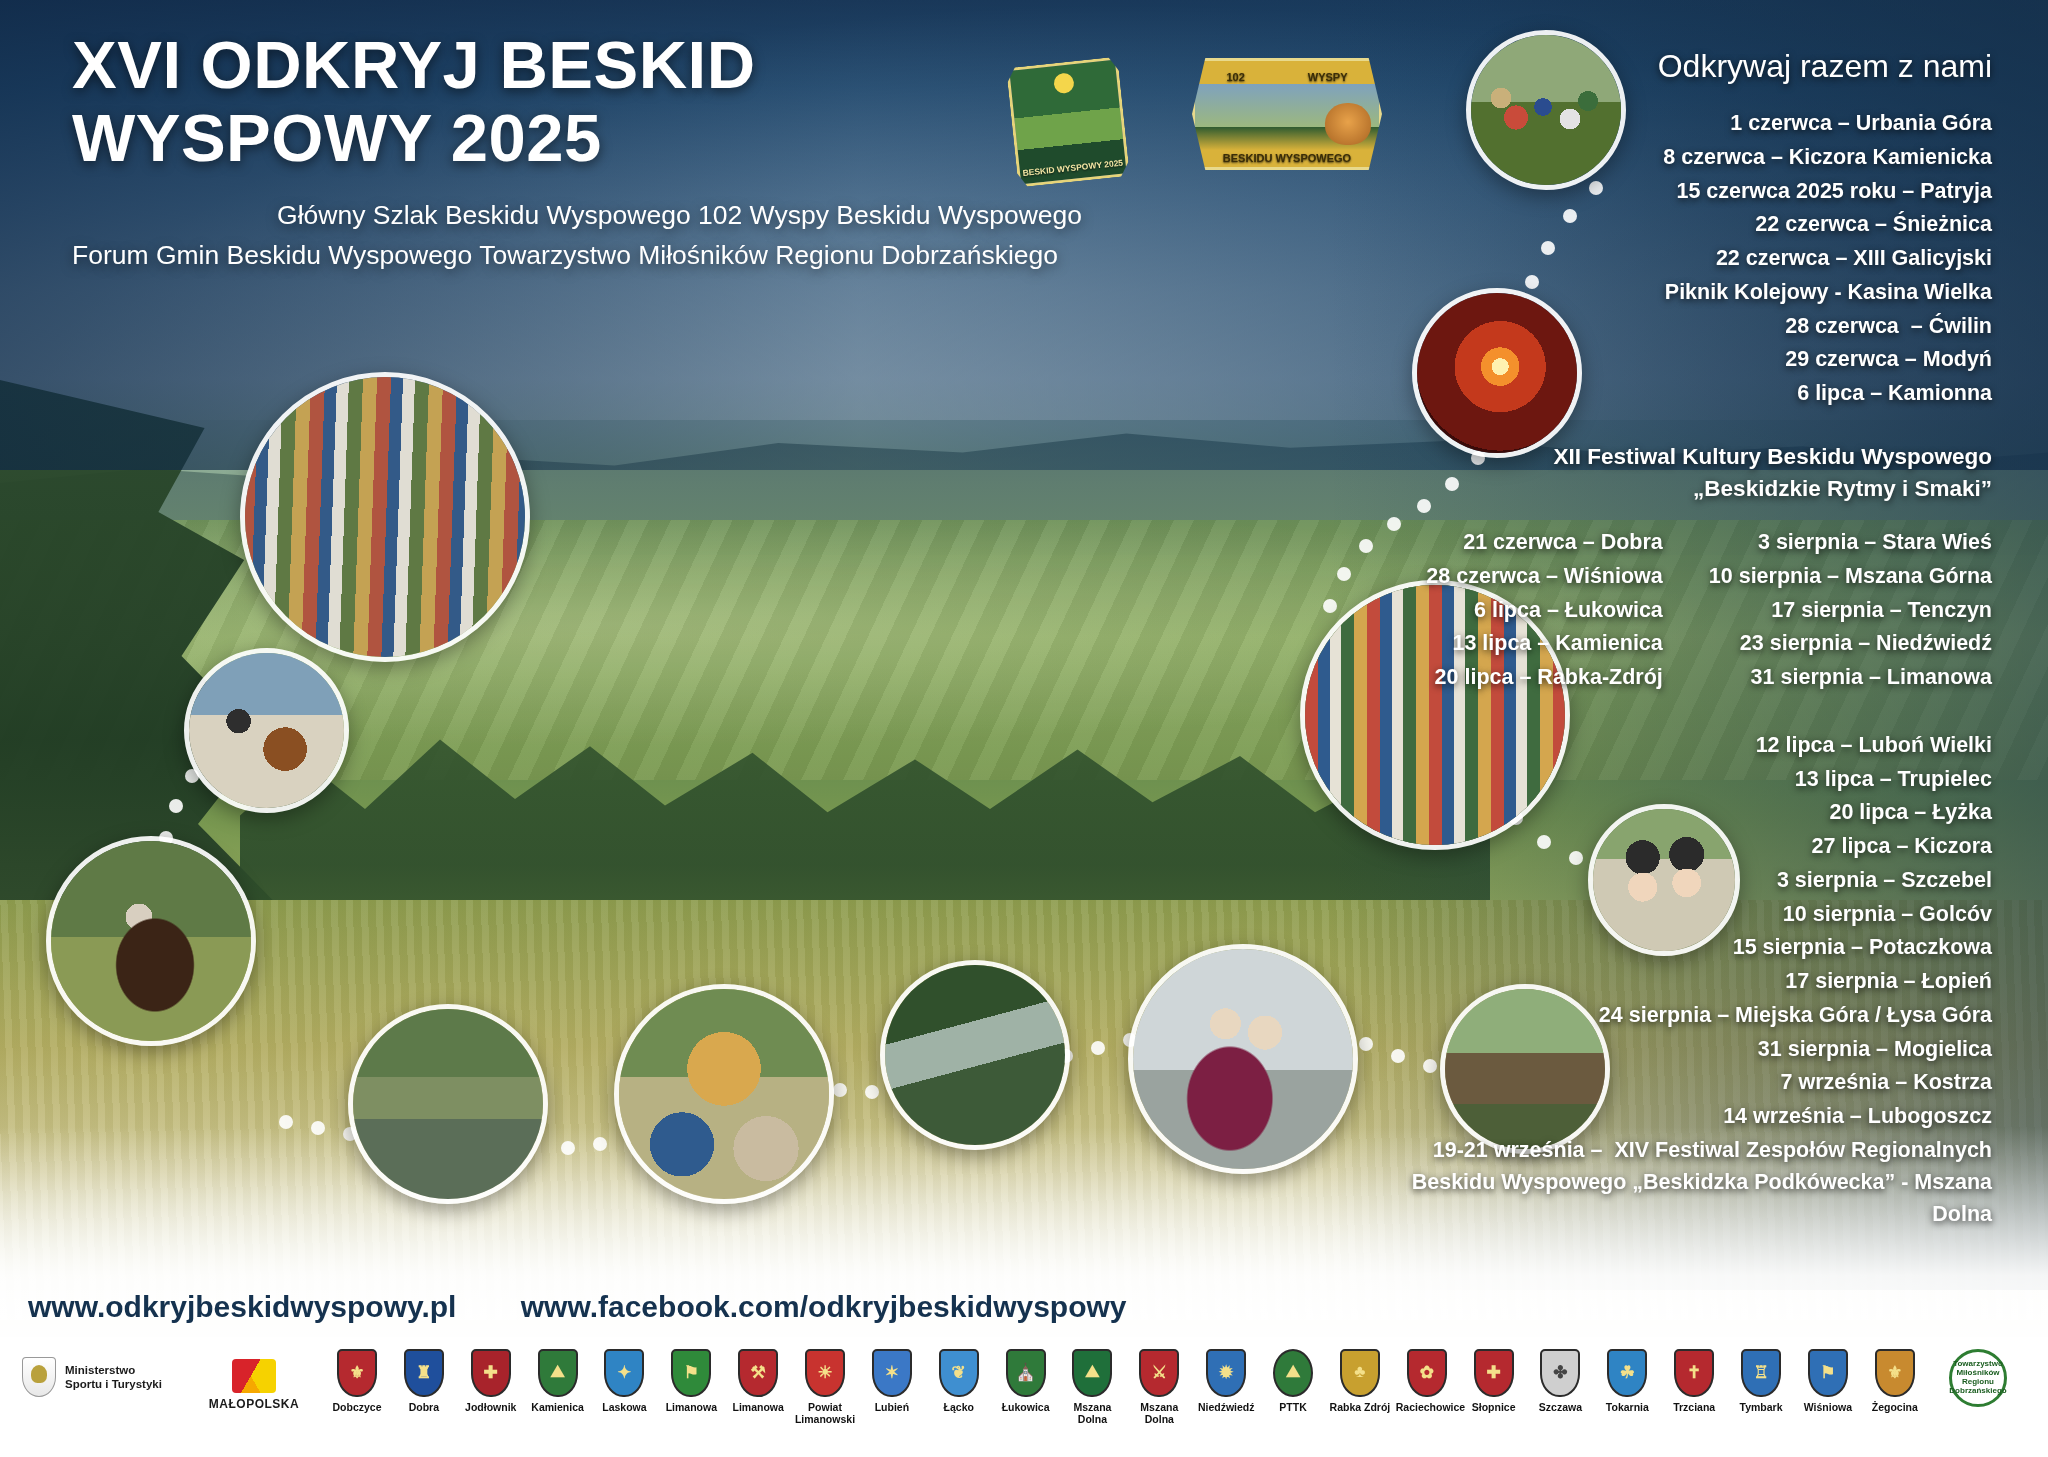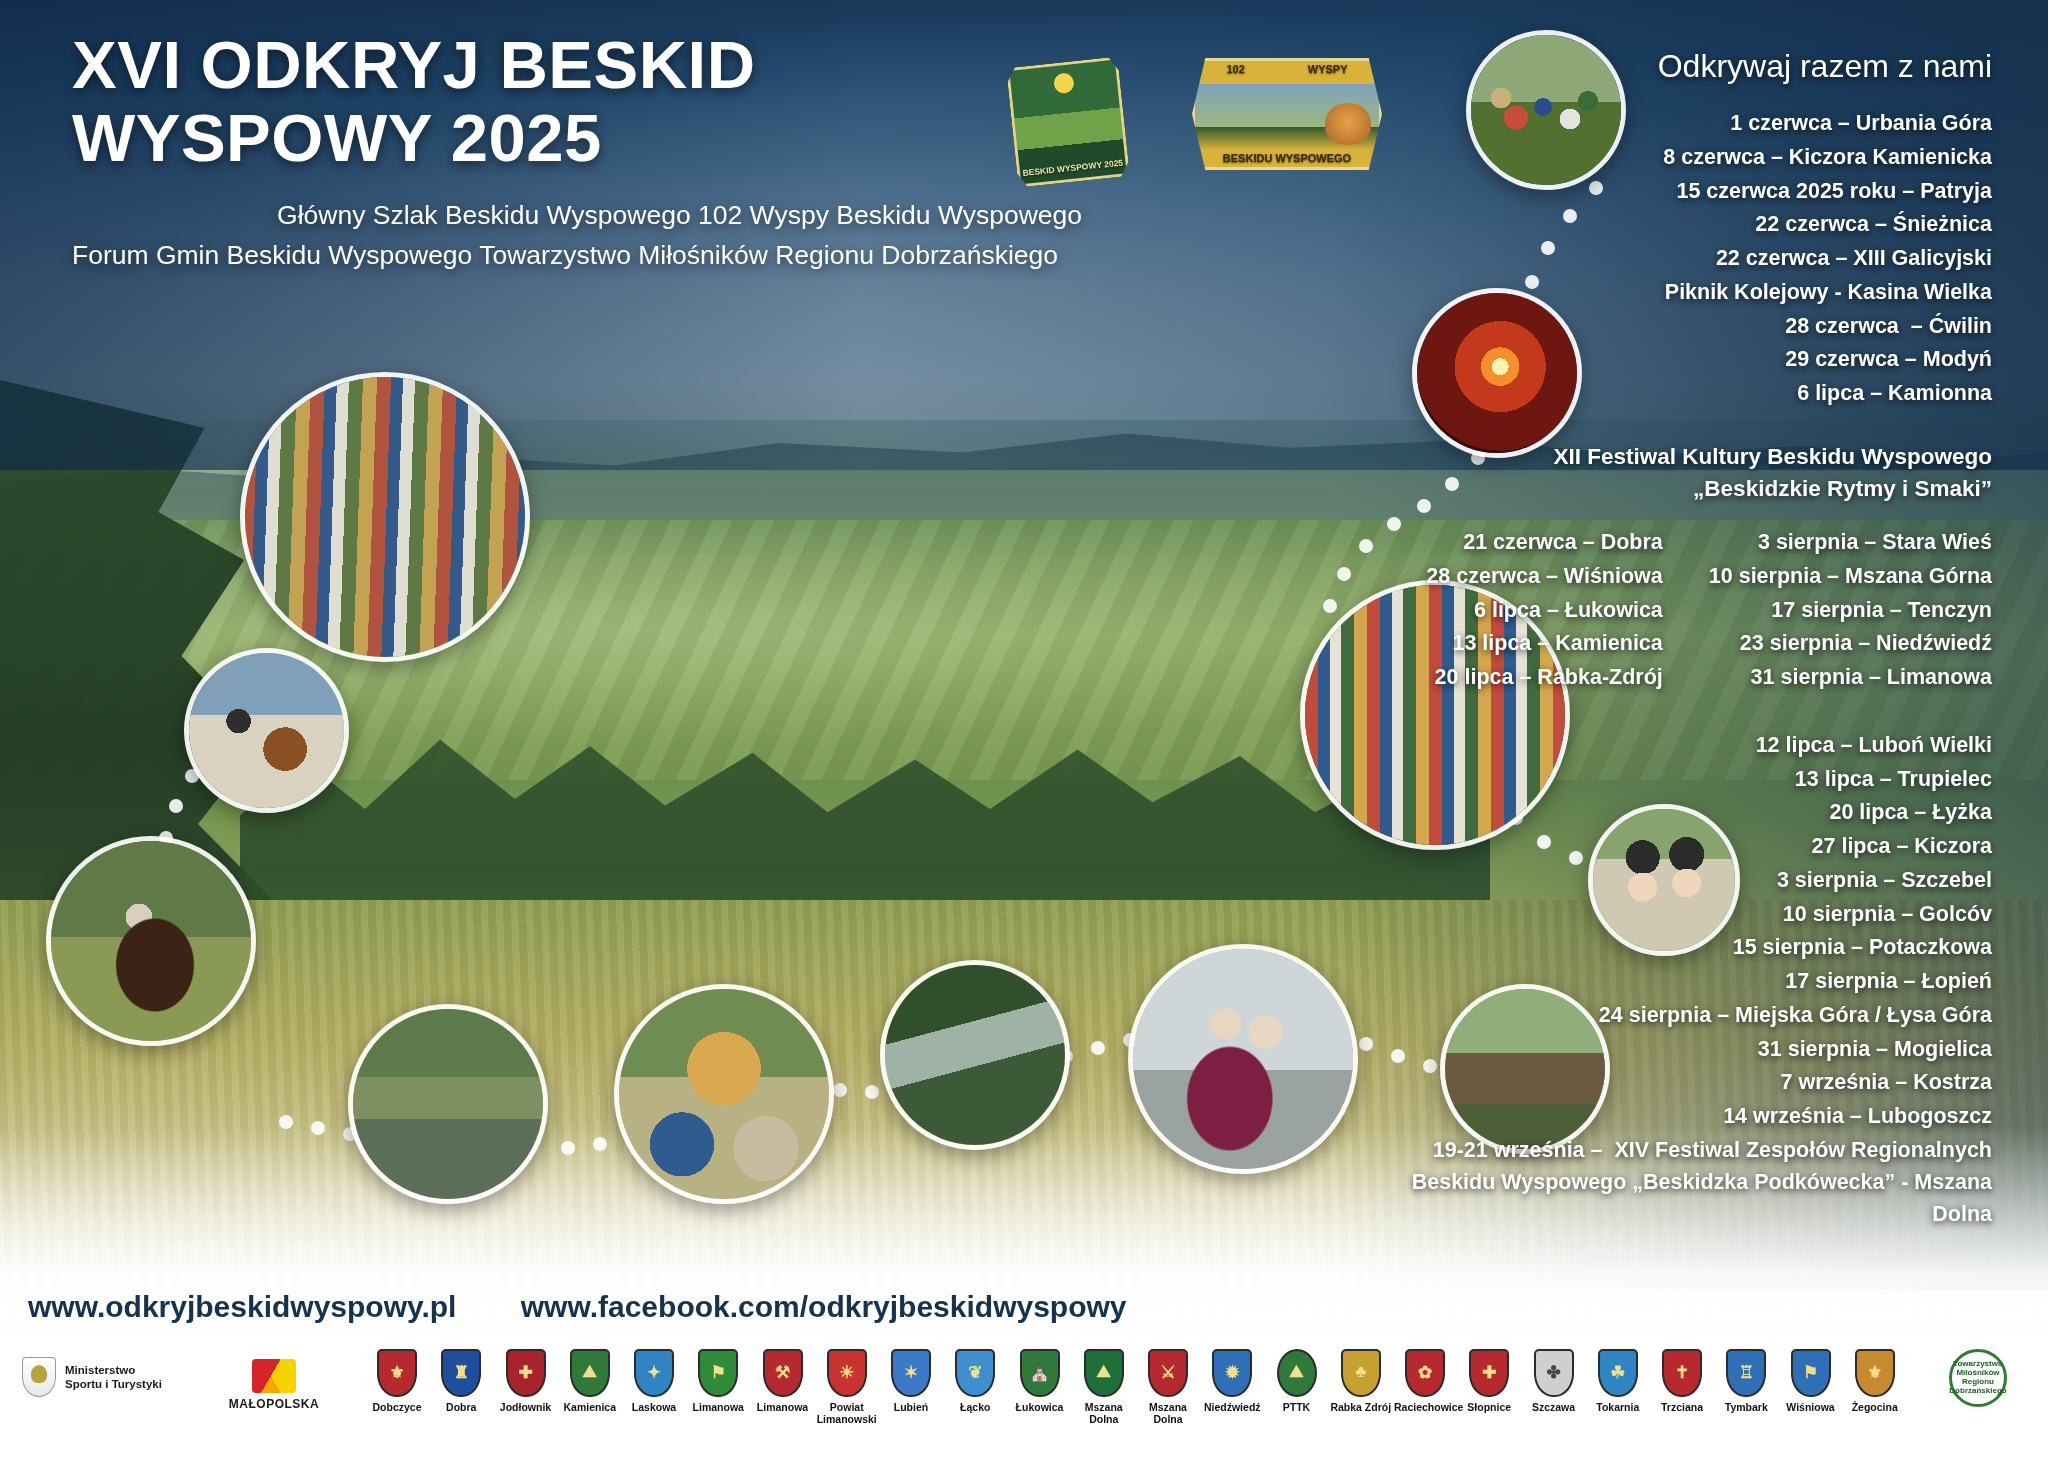--- a/index.html
+++ b/index.html
@@ -102,21 +102,21 @@
   }
   .badge-park .sun { width: 20px; height: 20px; border-radius: 50%; background: #f4d64b; margin: 2px auto 0; }
   .badge-park .lbl { position: absolute; left: 0; bottom: 6px; width: 100%; font-size: 8.5px; color: #f3e6a4; }
   .badge-102 {
     left: 1192px; top: 58px; width: 190px; height: 112px;
     background: linear-gradient(to bottom, #d9b23a 0%, #d9b23a 22%, #7fa2bd 22%, #9cb87f 62%, #2d5a30 62%, #d9b23a 84%, #d9b23a 100%);
     border: 3px solid #e8d98c;
     clip-path: polygon(7% 0, 93% 0, 100% 50%, 93% 100%, 7% 100%, 0 50%);
     font-size: 10.5px;
   }
-  .badge-102 .top-row { display: flex; justify-content: space-around; font-size: 11px; color: #3a2d08; padding-top: 2px; }
+  .badge-102 .top-row { display: flex; justify-content: space-around; font-size: 11px; color: #3a2d08; padding-top: 10px; }
   .badge-102 .bottom-row { position: absolute; left: 0; bottom: 3px; width: 100%; font-size: 11px; color: #3a2d08; }
   .lynx {
     position: absolute; right: 8px; bottom: 22px; width: 46px; height: 42px;
     background: radial-gradient(circle at 50% 45%, #e8a24a, #a86422);
     border-radius: 48% 48% 45% 45%;
   }
 
   
   .photo {
     position: absolute; border-radius: 50%;
@@ -145,21 +145,21 @@
   
   .links {
     position: absolute; left: 0; top: 1290px; width: 100%;
     text-align: left; color: #15324f; font-size: 30px; font-weight: 700;
   }
   .links span { margin: 0 28px; }
 
   
   .sponsors {
     position: absolute; left: 0; bottom: 0; width: 100%; height: 120px;
-    background: #fff; display: flex; align-items: flex-start; padding: 8px 22px 0 22px; gap: 20px;
+    background: #fff; display: flex; align-items: flex-start; padding: 8px 22px 0 22px;
   }
   .min {
     display: flex; align-items: center; gap: 9px; width: 172px; padding-top: 12px;
   }
   .eagle {
     width: 34px; height: 40px;
     background: linear-gradient(to bottom, #fff, #e8e8e8);
     border: 1px solid #999; border-radius: 4px 4px 50% 50%;
     position: relative;
   }

